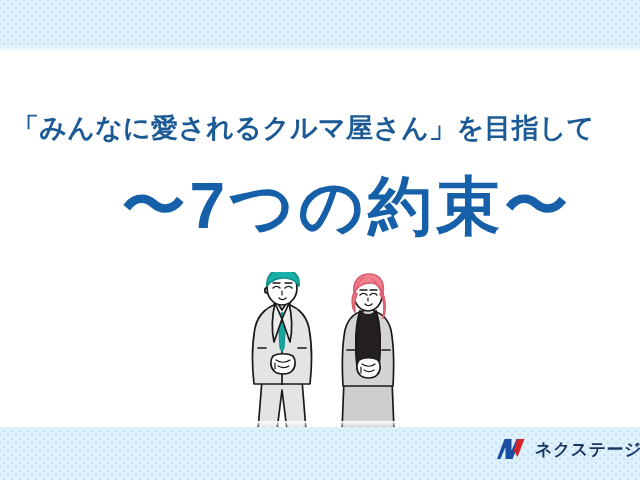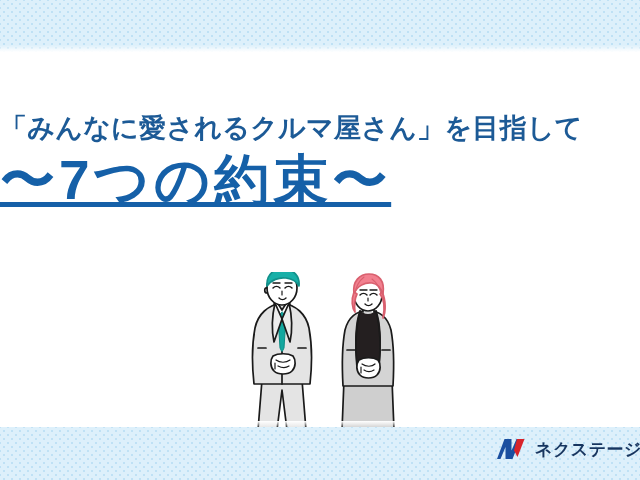--- a/index.html
+++ b/index.html
@@ -47,42 +47,41 @@
     background: linear-gradient(to bottom, rgba(255,255,255,0), #ffffff);
   }
   #fade-bottom {
     top: 421px;
     background: linear-gradient(to top, rgba(255,255,255,0), #ffffff);
   }
 
   
   #headline-block {
     position: absolute;
-    left: 0;
+    left: 12px;
     top: 112px;
     width: 560px;
-    text-align: left;
+    text-align: right;
   }
   #headline-line1 {
     color: #1c5a96;
     font-size: 27px;
     font-weight: bold;
     letter-spacing: 0.3px;
     line-height: 1.25;
     white-space: nowrap;
   }
   #headline-line2 {
     color: #1560a8;
-    font-size: 55px;
+    font-size: 64px;
     font-weight: bold;
     letter-spacing: 4px;
     line-height: 1.25;
-    margin-top: 0;
+    margin-top: 20px;
     white-space: nowrap;
-    text-decoration: underline;
   }
 
   
   #illustration {
     position: absolute;
     left: 238px;
     top: 272px;
     width: 182px;
     height: 158px;
   }

